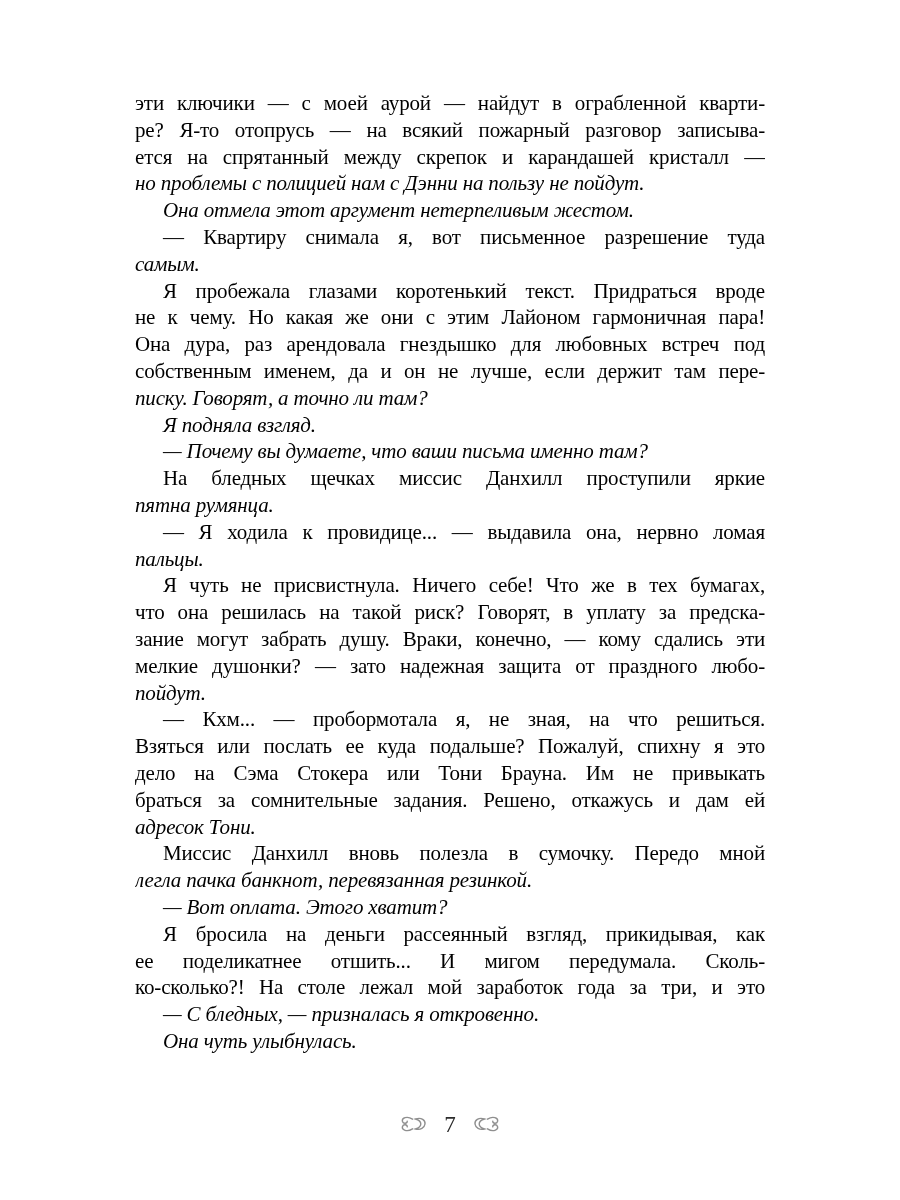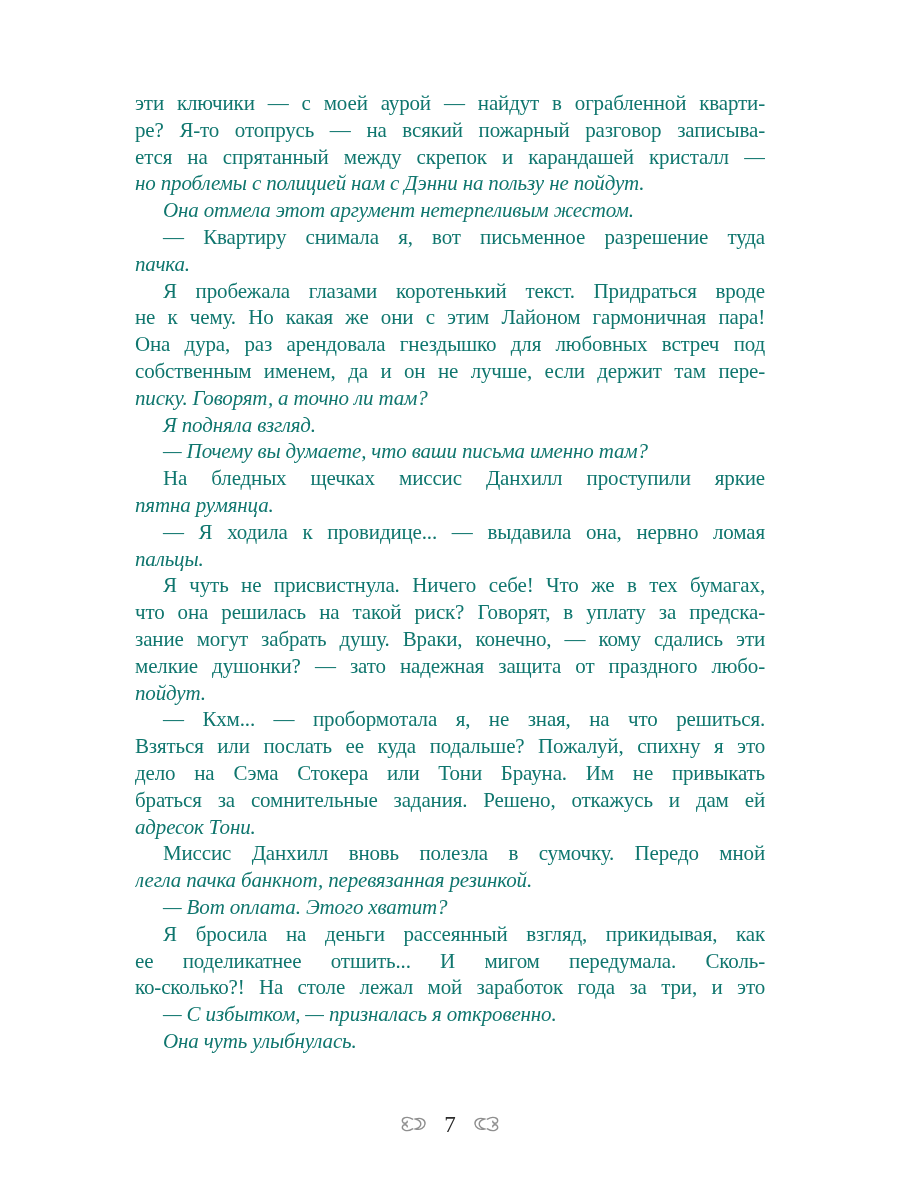--- a/index.html
+++ b/index.html
@@ -14,21 +14,21 @@
     background: #ffffff;
     font-family: "Liberation Serif", "DejaVu Serif", serif;
     overflow: hidden;
   }
   .text-block {
     position: absolute;
     left: 135px;
     top: 90px;
     width: 630px;
     font-size: 21px;
-    color: #0f766e;
+    color: #000000;
     letter-spacing: -0.15px;
   }
   .line {
     height: 26.8px;
     line-height: 26.8px;
     text-align: justify;
     text-align-last: justify;
     text-justify: inter-word;
     overflow: hidden;
   }
@@ -67,21 +67,21 @@
 
 <div class="page">
 
   <div class="text-block" id="text-block">
       <div class="line">эти ключики — с моей аурой — найдут в ограбленной кварти-</div>
       <div class="line">ре? Я-то отопрусь — на всякий пожарный разговор записыва-</div>
       <div class="line">ется на спрятанный между скрепок и карандашей кристалл —</div>
       <div class="line last">но проблемы с полицией нам с Дэнни на пользу не пойдут.</div>
       <div class="line last indent">Она отмела этот аргумент нетерпеливым жестом.</div>
       <div class="line indent">— Квартиру снимала я, вот письменное разрешение туда</div>
-      <div class="line last">пачка.</div>
+      <div class="line last">самым.</div>
       <div class="line indent">Я пробежала глазами коротенький текст. Придраться вроде</div>
       <div class="line">не к чему. Но какая же они с этим Лайоном гармоничная пара!</div>
       <div class="line">Она дура, раз арендовала гнездышко для любовных встреч под</div>
       <div class="line">собственным именем, да и он не лучше, если держит там пере-</div>
       <div class="line last">писку. Говорят, а точно ли там?</div>
       <div class="line last indent">Я подняла взгляд.</div>
       <div class="line last indent">— Почему вы думаете, что ваши письма именно там?</div>
       <div class="line indent">На бледных щечках миссис Данхилл проступили яркие</div>
       <div class="line last">пятна румянца.</div>
       <div class="line indent">— Я ходила к провидице... — выдавила она, нервно ломая</div>
@@ -95,21 +95,21 @@
       <div class="line">Взяться или послать ее куда подальше? Пожалуй, спихну я это</div>
       <div class="line">дело на Сэма Стокера или Тони Брауна. Им не привыкать</div>
       <div class="line">браться за сомнительные задания. Решено, откажусь и дам ей</div>
       <div class="line last">адресок Тони.</div>
       <div class="line indent">Миссис Данхилл вновь полезла в сумочку. Передо мной</div>
       <div class="line last">легла пачка банкнот, перевязанная резинкой.</div>
       <div class="line last indent">— Вот оплата. Этого хватит?</div>
       <div class="line indent">Я бросила на деньги рассеянный взгляд, прикидывая, как</div>
       <div class="line">ее поделикатнее отшить... И мигом передумала. Сколь-</div>
       <div class="line">ко-сколько?! На столе лежал мой заработок года за три, и это</div>
-      <div class="line last indent">— С избытком, — призналась я откровенно.</div>
+      <div class="line last indent">— С бледных, — призналась я откровенно.</div>
       <div class="line last indent">Она чуть улыбнулась.</div>
     </div>
 
   <div class="footer">
     <span class="orn">
       <svg width="27" height="16" viewBox="0 0 27 16">
         <g fill="none" stroke="#8f8f8f" stroke-width="1.4" stroke-linecap="round">
           <path d="M12.5,3.2 C7,-0.5 1.5,2 2.5,5.5 C3.3,8 7.5,7.6 7.2,5.2"></path>
           <path d="M12.5,12.8 C7,16.5 1.5,14 2.5,10.5 C3.3,8 7.5,8.4 7.2,10.8"></path>
           <path d="M15.5,3 C21.5,1 25.5,4.3 25,8 C24.5,11.7 20.5,14.3 15.5,13 C19,11.9 20.8,10 20.8,8 C20.8,6 19,4.1 15.5,3 Z"></path>

